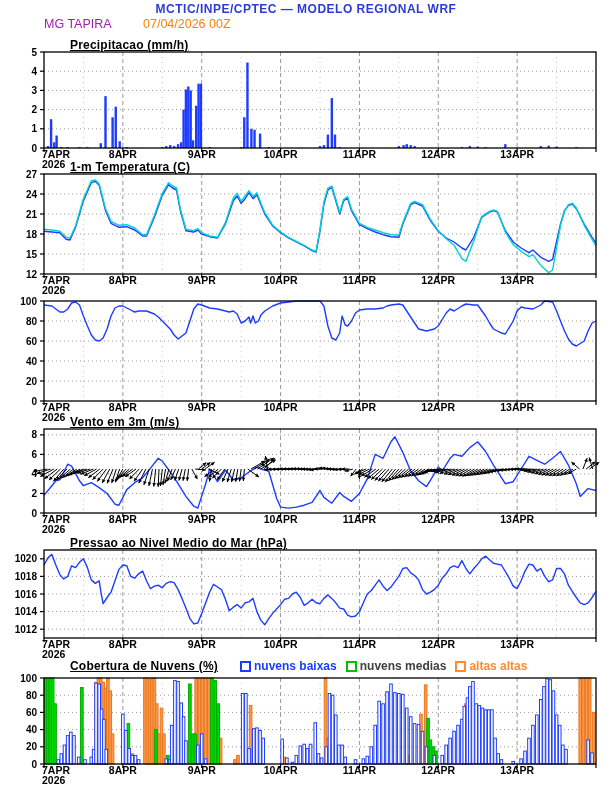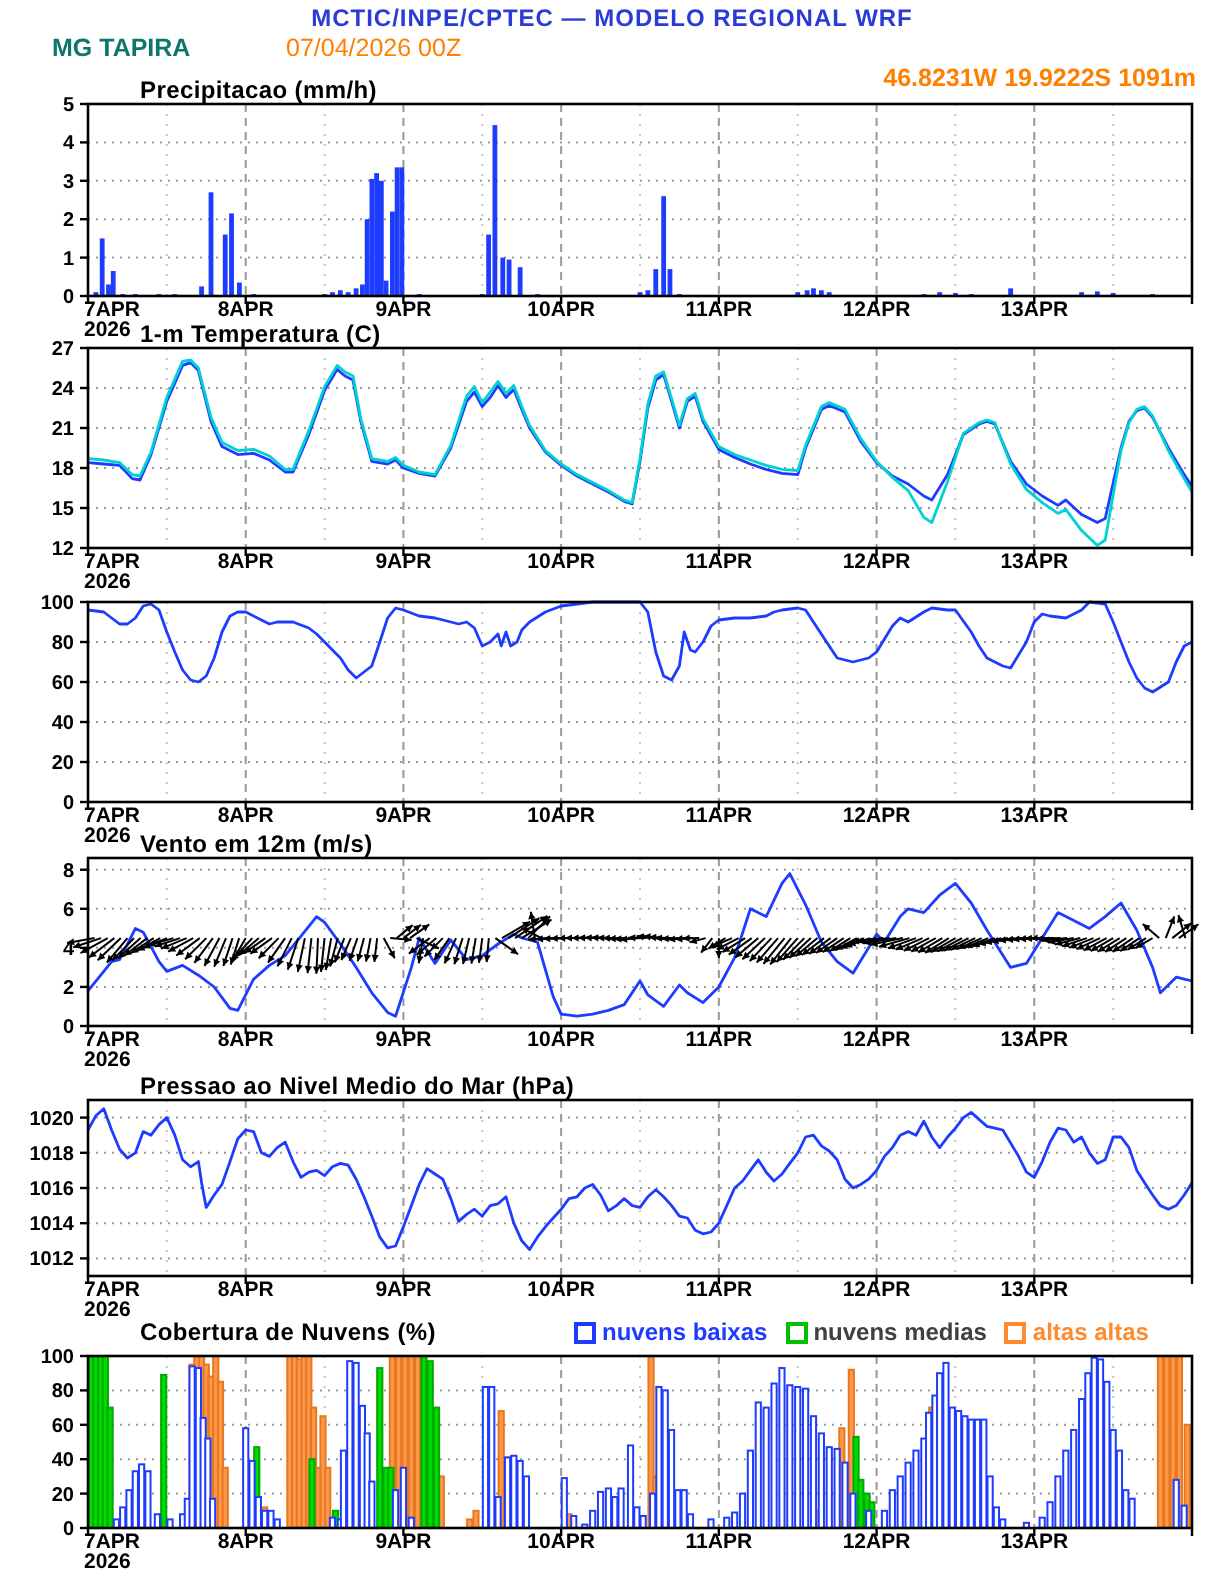--- a/index.html
+++ b/index.html
@@ -1,45 +1,44 @@
 <!DOCTYPE html>
 <html><head>
 <meta charset="utf-8">
 <style>
   html,body{margin:0;padding:0;background:#fff;}
   #page{position:relative;width:612px;height:792px;background:#fff;overflow:hidden;
         font-family:"Liberation Sans", sans-serif;}
   .hdr-title{position:absolute;top:2px;left:0;width:612px;text-align:center;
              color:#2b3bd6;font-weight:bold;font-size:12px;letter-spacing:.5px;}
-  .hdr-station{position:absolute;top:17px;left:26px;color:#0f766e;font-weight:bold;font-size:12.5px;}
+  .hdr-station{position:absolute;top:17px;left:44px;color:#a21caf;font-weight:normal;font-size:12.5px;}
   .hdr-run{position:absolute;top:17px;left:143px;color:#ff8000;font-weight:normal;font-size:12.5px;}
   .hdr-loc{position:absolute;top:32px;left:298px;width:300px;text-align:right;
            color:#ff8000;font-weight:bold;font-size:12.5px;}
-  .ptitle{position:absolute;left:70px;color:#000;font-weight:bold;font-size:12px;letter-spacing:.2px;white-space:nowrap;}
+  .ptitle{position:absolute;left:70px;color:#000;font-weight:bold;font-size:12px;letter-spacing:.2px;white-space:nowrap;text-decoration:underline;}
   .rlabel{position:absolute;color:#00c8c8;font-weight:bold;font-size:12px;white-space:nowrap;}
-  .legendrow{position:absolute;left:240px;top:659px;display:flex;align-items:center;gap:9px;white-space:nowrap;margin-left:47px;}
+  .legendrow{position:absolute;left:240px;top:659px;display:flex;align-items:center;gap:9px;white-space:nowrap;}
   .leg{display:inline-flex;align-items:center;font-weight:bold;font-size:12px;}
   .leg .box{width:7px;height:7px;border:2px solid;background:#fff;margin-right:3px;display:inline-block;}
   .leg-baixas{color:#1e3cff}.leg-baixas .box{border-color:#1e3cff}
   .leg-medias{color:#404040}.leg-medias .box{border-color:#00c000}
   .leg-altas{color:#ff8b2e}.leg-altas .box{border-color:#ff8b2e}
   svg{position:absolute;top:0;left:0;}
 </style>
 </head>
 <body>
 
 <div id="page">
   <div class="hdr-title">MCTIC/INPE/CPTEC — MODELO REGIONAL WRF</div>
   <div class="hdr-station">MG TAPIRA</div>
   <div class="hdr-run">07/04/2026 00Z</div>
-  <div class="hdr-loc">46.8231W 19.9222S 1091m</div>
 
   <div class="ptitle" style="top:38px">Precipitacao (mm/h)</div>
   <div class="ptitle" style="top:160px">1-m Temperatura (C)</div>
-  <div class="ptitle" style="top:415px">Vento em 12m (m/s)</div>
+  <div class="ptitle" style="top:415px">Vento em 3m (m/s)</div>
   <div class="ptitle" style="top:659px">Cobertura de Nuvens (%)</div>
   <div class="ptitle" style="top:536px">Pressao ao Nivel Medio do Mar (hPa)</div>
 
   <div class="legendrow">
     <span class="leg leg-baixas">
         <span class="box"></span>
         <span>nuvens baixas</span>
       </span>
     <span class="leg leg-medias">
         <span class="box"></span>

